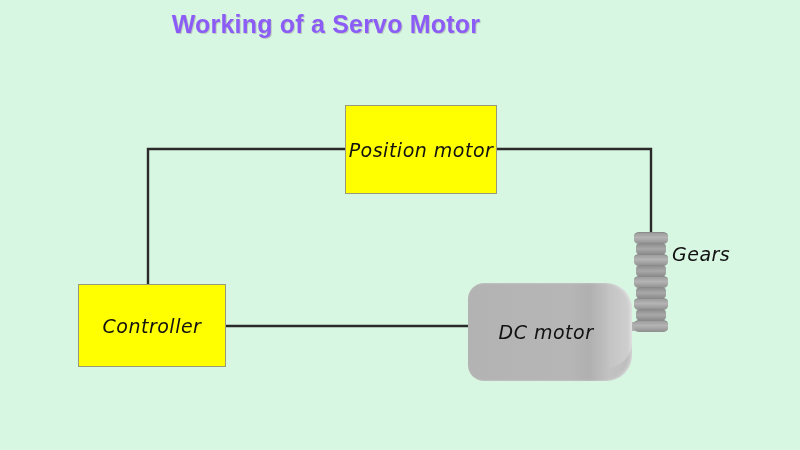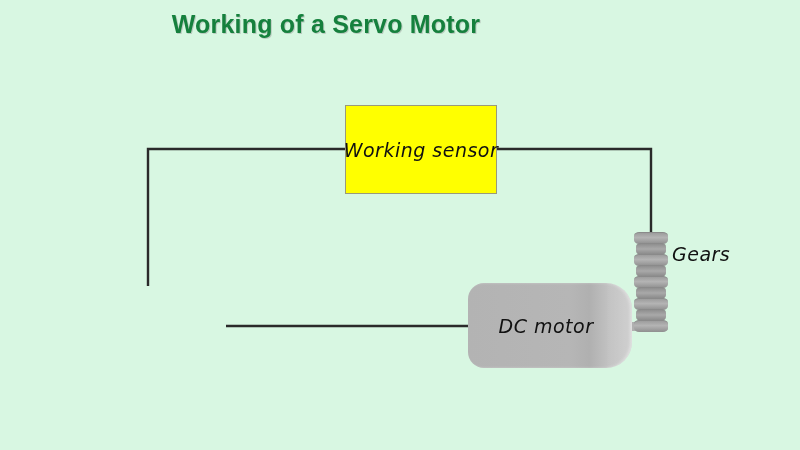--- a/index.html
+++ b/index.html
@@ -24,21 +24,21 @@
   .title {
     position: absolute;
     left: 0;
     top: 10px;
     width: 652px;
     text-align: center;
     font-family: "Liberation Sans", sans-serif;
     font-weight: bold;
     font-size: 25px;
     letter-spacing: 0.2px;
-    color: #15803d;
+    color: #8b5cf6;
     text-shadow: 1px 1px 0 rgba(150,150,150,0.45);
   }
 
   
   .footer {
     position: absolute;
     left: 0;
     top: 420px;
     width: 800px;
     text-align: center;
@@ -90,21 +90,21 @@
     width: 148px;
     height: 83px;
   }
 
   
   #motor {
     position: absolute;
     left: 468px;
     top: 283px;
     width: 164px;
-    height: 85px;
+    height: 98px;
     border-radius: 16px 26px 26px 16px;
     background: linear-gradient(90deg,
                 #b3b3b3 0%,
                 #b6b6b6 62%,
                 #b0b0b0 74%,
                 #c2c2c2 86%,
                 #bdbdbd 100%);
     box-shadow: inset -2px 0 3px rgba(255,255,255,0.35);
     display: flex;
     align-items: center;
@@ -186,20 +186,23 @@
     <div class="gear-disc alt" style="top:77px"></div>
     <div class="gear-disc" style="top:88px"></div>
   </div>
 
   <div id="motor">
     <span class="motor-label">DC motor</span>
     <div id="motor-cap"></div>
   </div>
 
   <div class="ybox" id="box-position-sensor">
-    <span class="ybox-label">Working sensor</span>
-  </div>
-
+    <span class="ybox-label">Position motor</span>
+  </div>
+
+  <div class="ybox" id="box-controller">
+    <span class="ybox-label">Controller</span>
+  </div>
 
   <span class="gears-label" id="label-gears">Gears</span>
 
 
 </div>
 
 </body></html>

